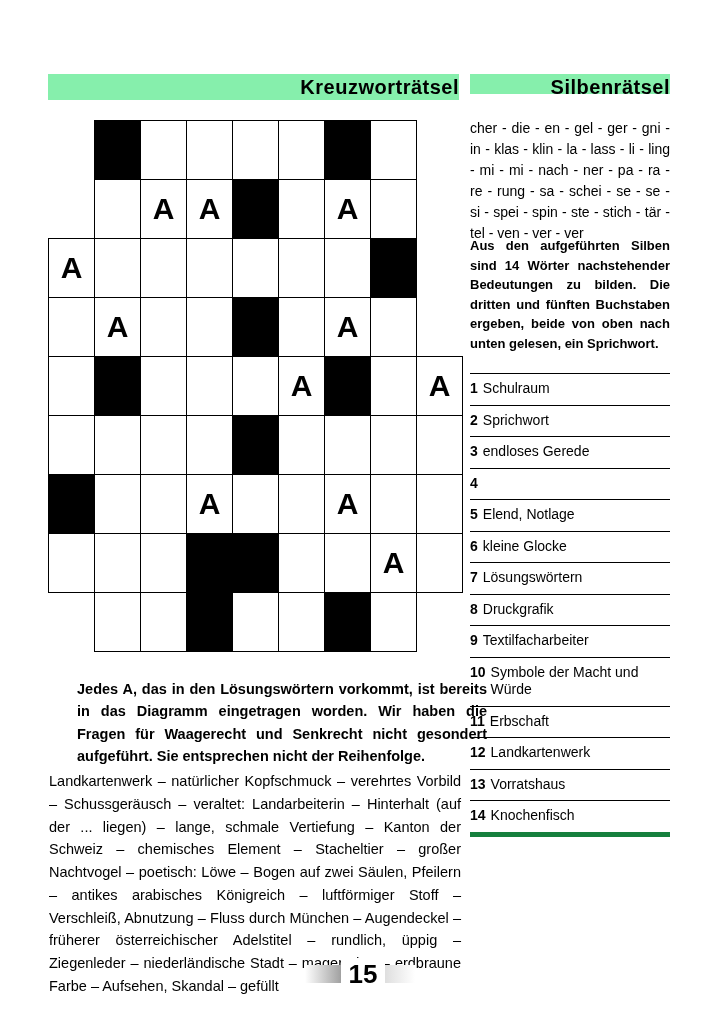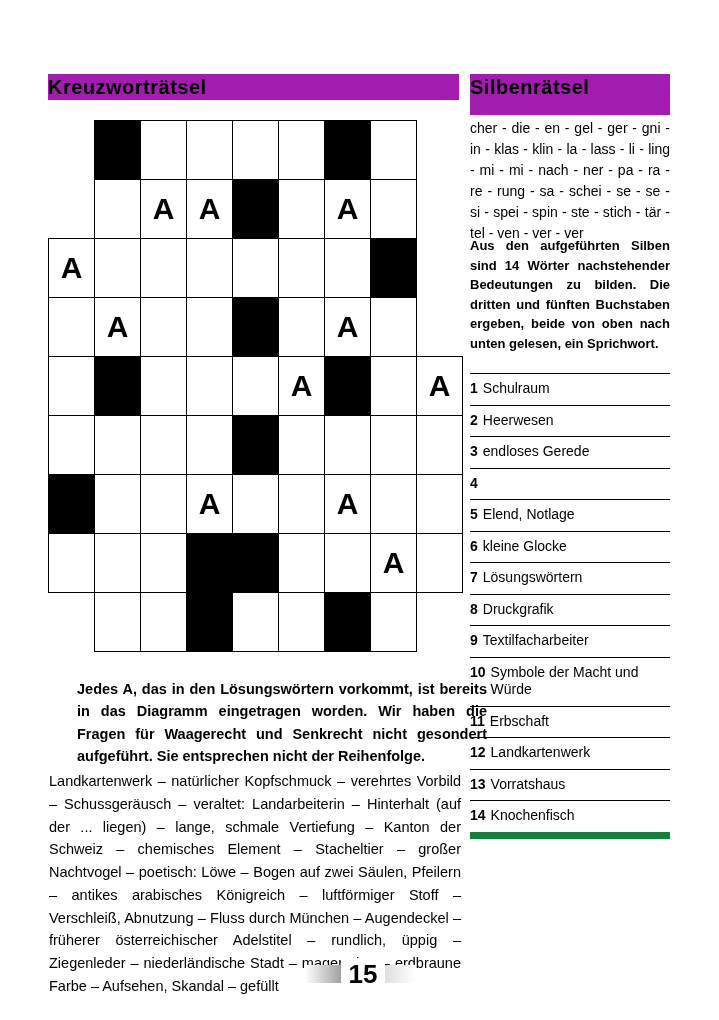--- a/index.html
+++ b/index.html
@@ -17,38 +17,38 @@
   }
 
   .page {
     position: absolute;
     inset: 0;
   }
 
   
   .hdr {
     position: absolute;
-    background: #a21caf;
-    font-weight: bold;
-    text-align: left;
+    background: #86efac;
+    font-weight: bold;
+    text-align: right;
     letter-spacing: 0.5px;
   }
   #hdr-left {
     left: 48px;
     top: 74px;
     width: 411px;
     height: 26px;
     line-height: 26px;
     font-size: 20px;
   }
   #hdr-right {
     left: 470px;
     top: 74px;
     width: 200px;
-    height: 41px;
+    height: 20px;
     line-height: 26px;
     font-size: 20px;
   }
 
   
   #grid {
     position: absolute;
     left: 49px;
     top: 121px;
     display: grid;
@@ -127,21 +127,21 @@
   }
   .syl-item {
     border-top: 1px solid #000;
     padding: 6px 0 7px 0;
     font-size: 14px;
     line-height: 1.25;
     display: flex;
     gap: 5px;
   }
   .syl-item:last-child {
-    border-bottom: 7px solid #15803d;
+    border-bottom: 5px solid #15803d;
     align-items: flex-end;
   }
   .syl-num {
     font-weight: bold;
     flex: 0 0 auto;
   }
   .syl-txt {
     flex: 1 1 auto;
   }
 
@@ -271,21 +271,21 @@
 
   <div id="syllables">cher - die - en - gel - ger - gni - in - klas - klin - la - lass - li - ling - mi - mi - nach - ner - pa - ra - re - rung - sa - schei - se - se - si - spei - spin - ste - stich - tär - tel - ven - ver - ver</div>
   <div id="syl-instructions">Aus den aufgeführten Silben sind 14 Wörter nachstehender  Bedeutungen zu bilden. Die dritten und fünften Buchstaben ergeben, beide von oben nach unten gelesen, ein Sprichwort.</div>
   <div id="syl-list">
       <div class="syl-item">
         <span class="syl-num">1</span>
         <span class="syl-txt">Schulraum</span>
       </div>
       <div class="syl-item">
         <span class="syl-num">2</span>
-        <span class="syl-txt">Heerwesen</span>
+        <span class="syl-txt">Sprichwort</span>
       </div>
       <div class="syl-item">
         <span class="syl-num">3</span>
         <span class="syl-txt">endloses Gerede</span>
       </div>
       <div class="syl-item">
         <span class="syl-num">4</span>
       </div>
       <div class="syl-item">
         <span class="syl-num">5</span>

